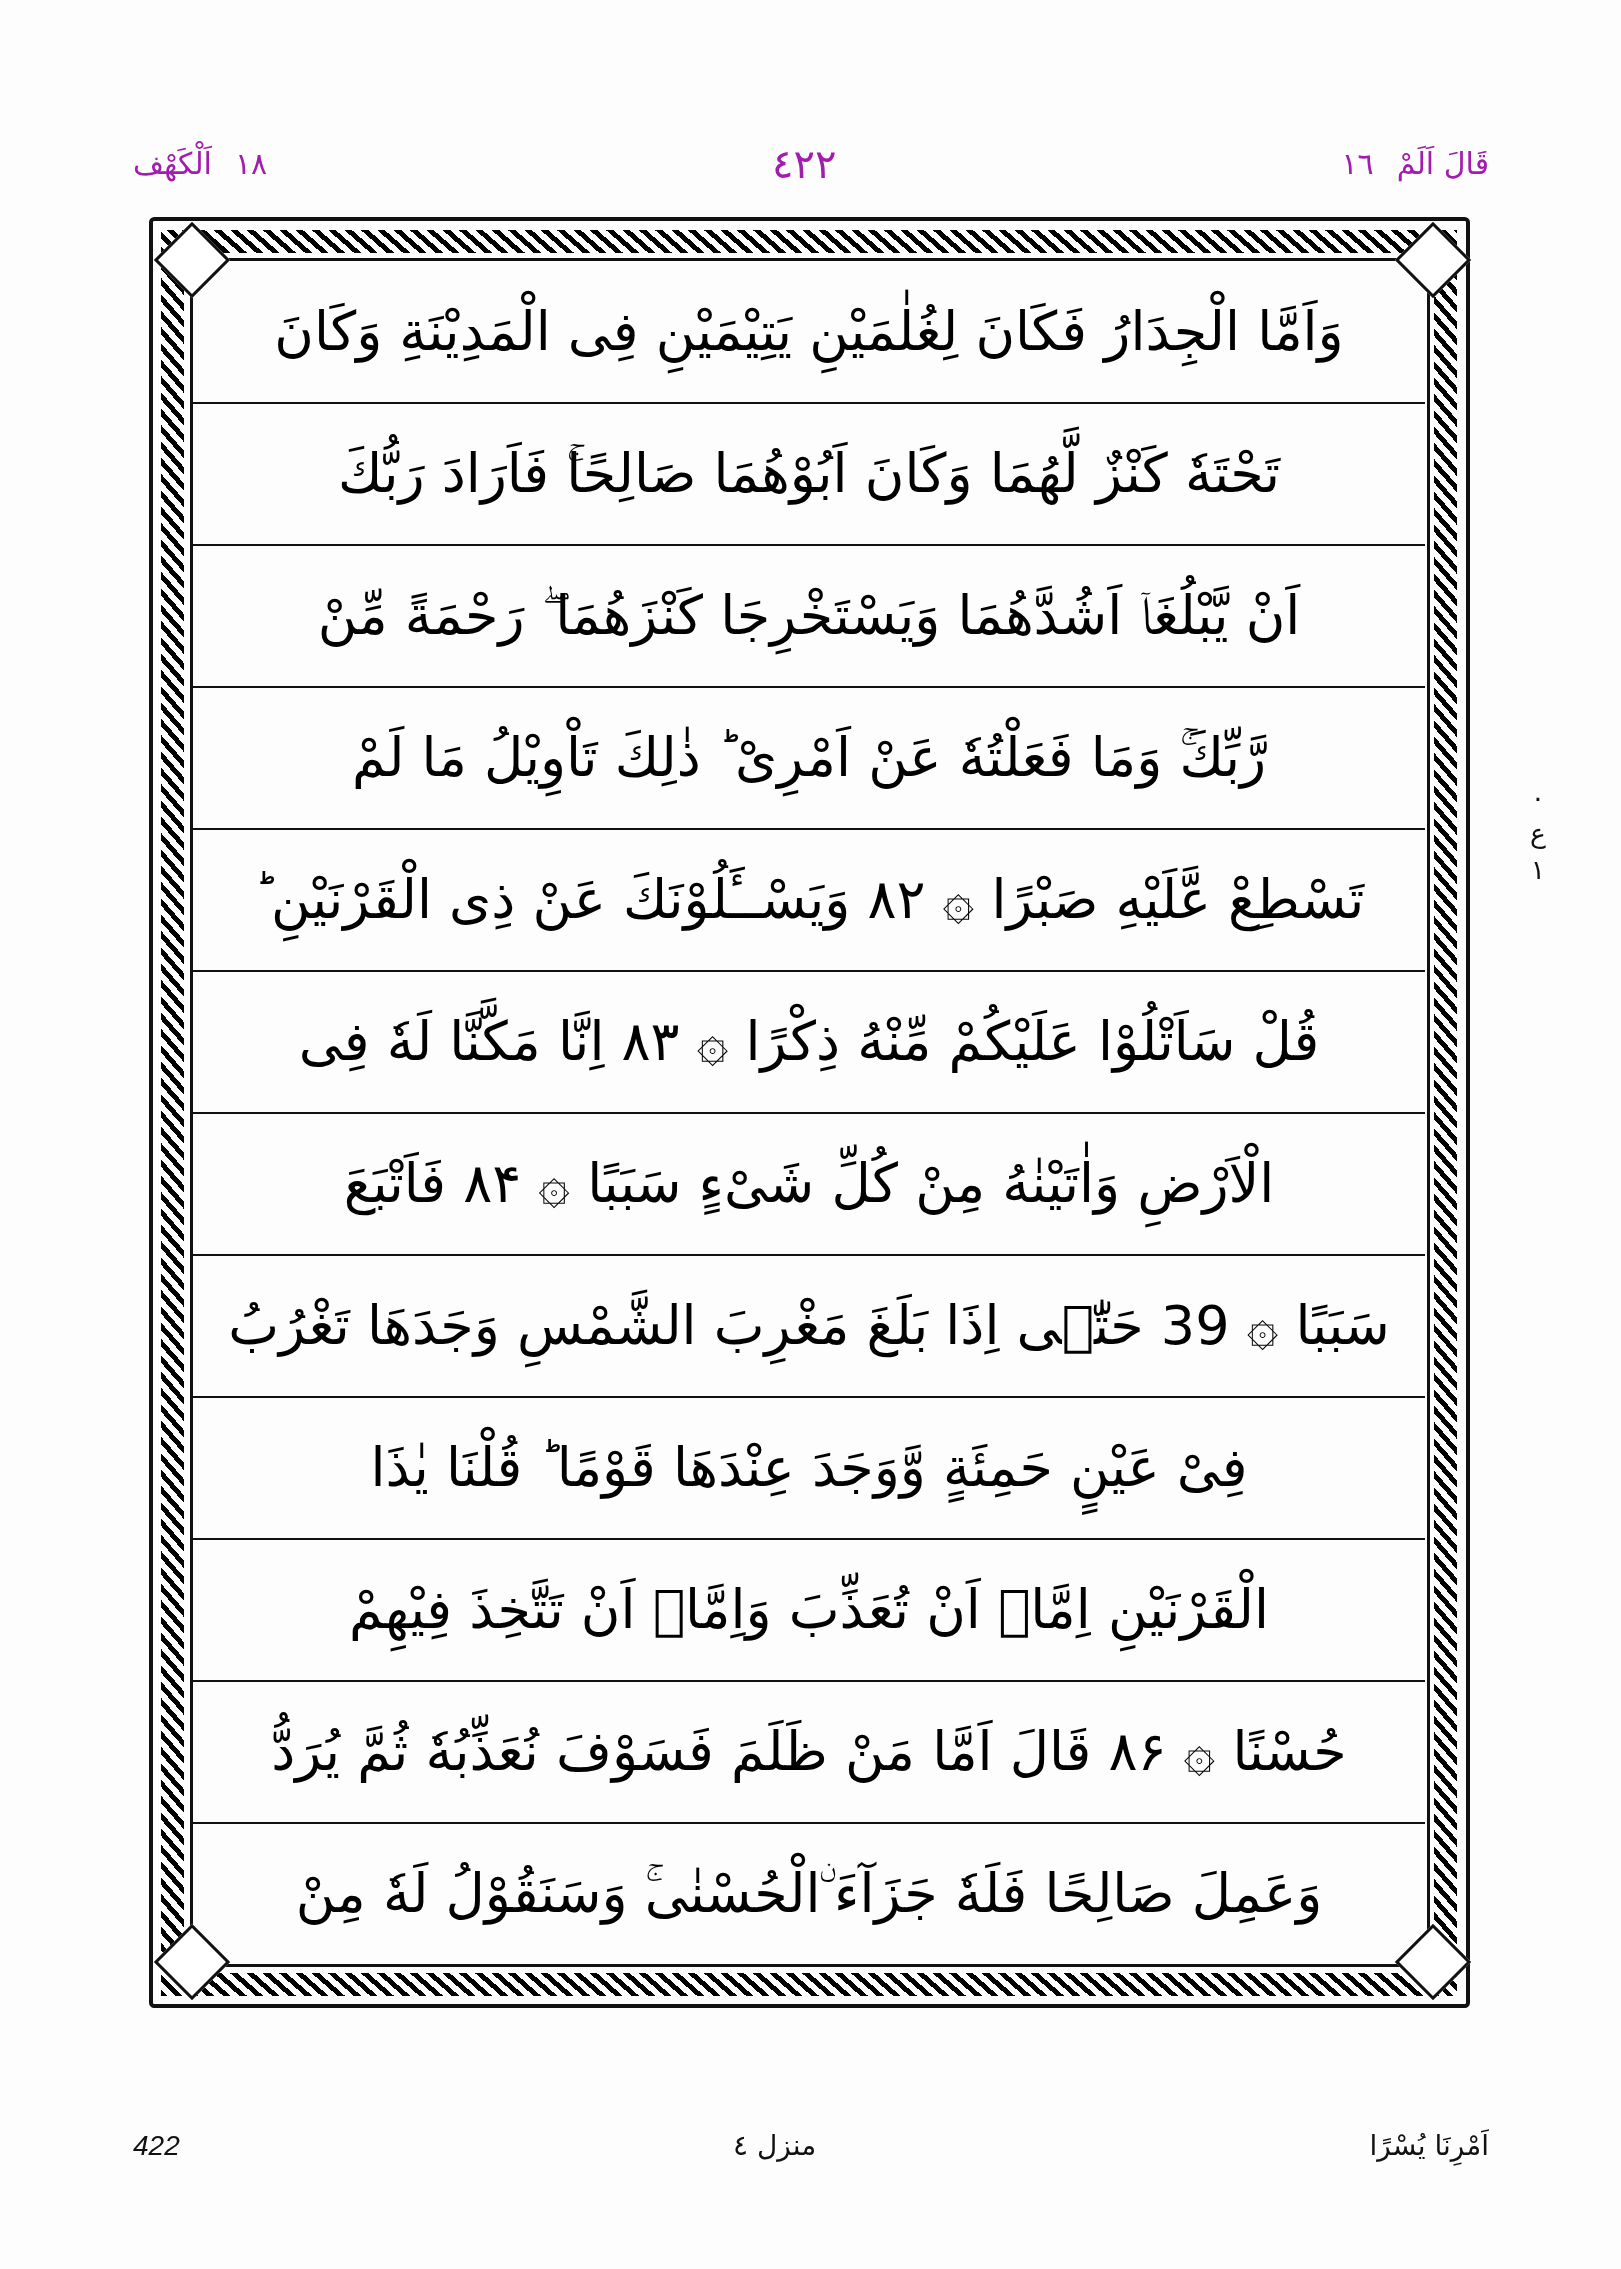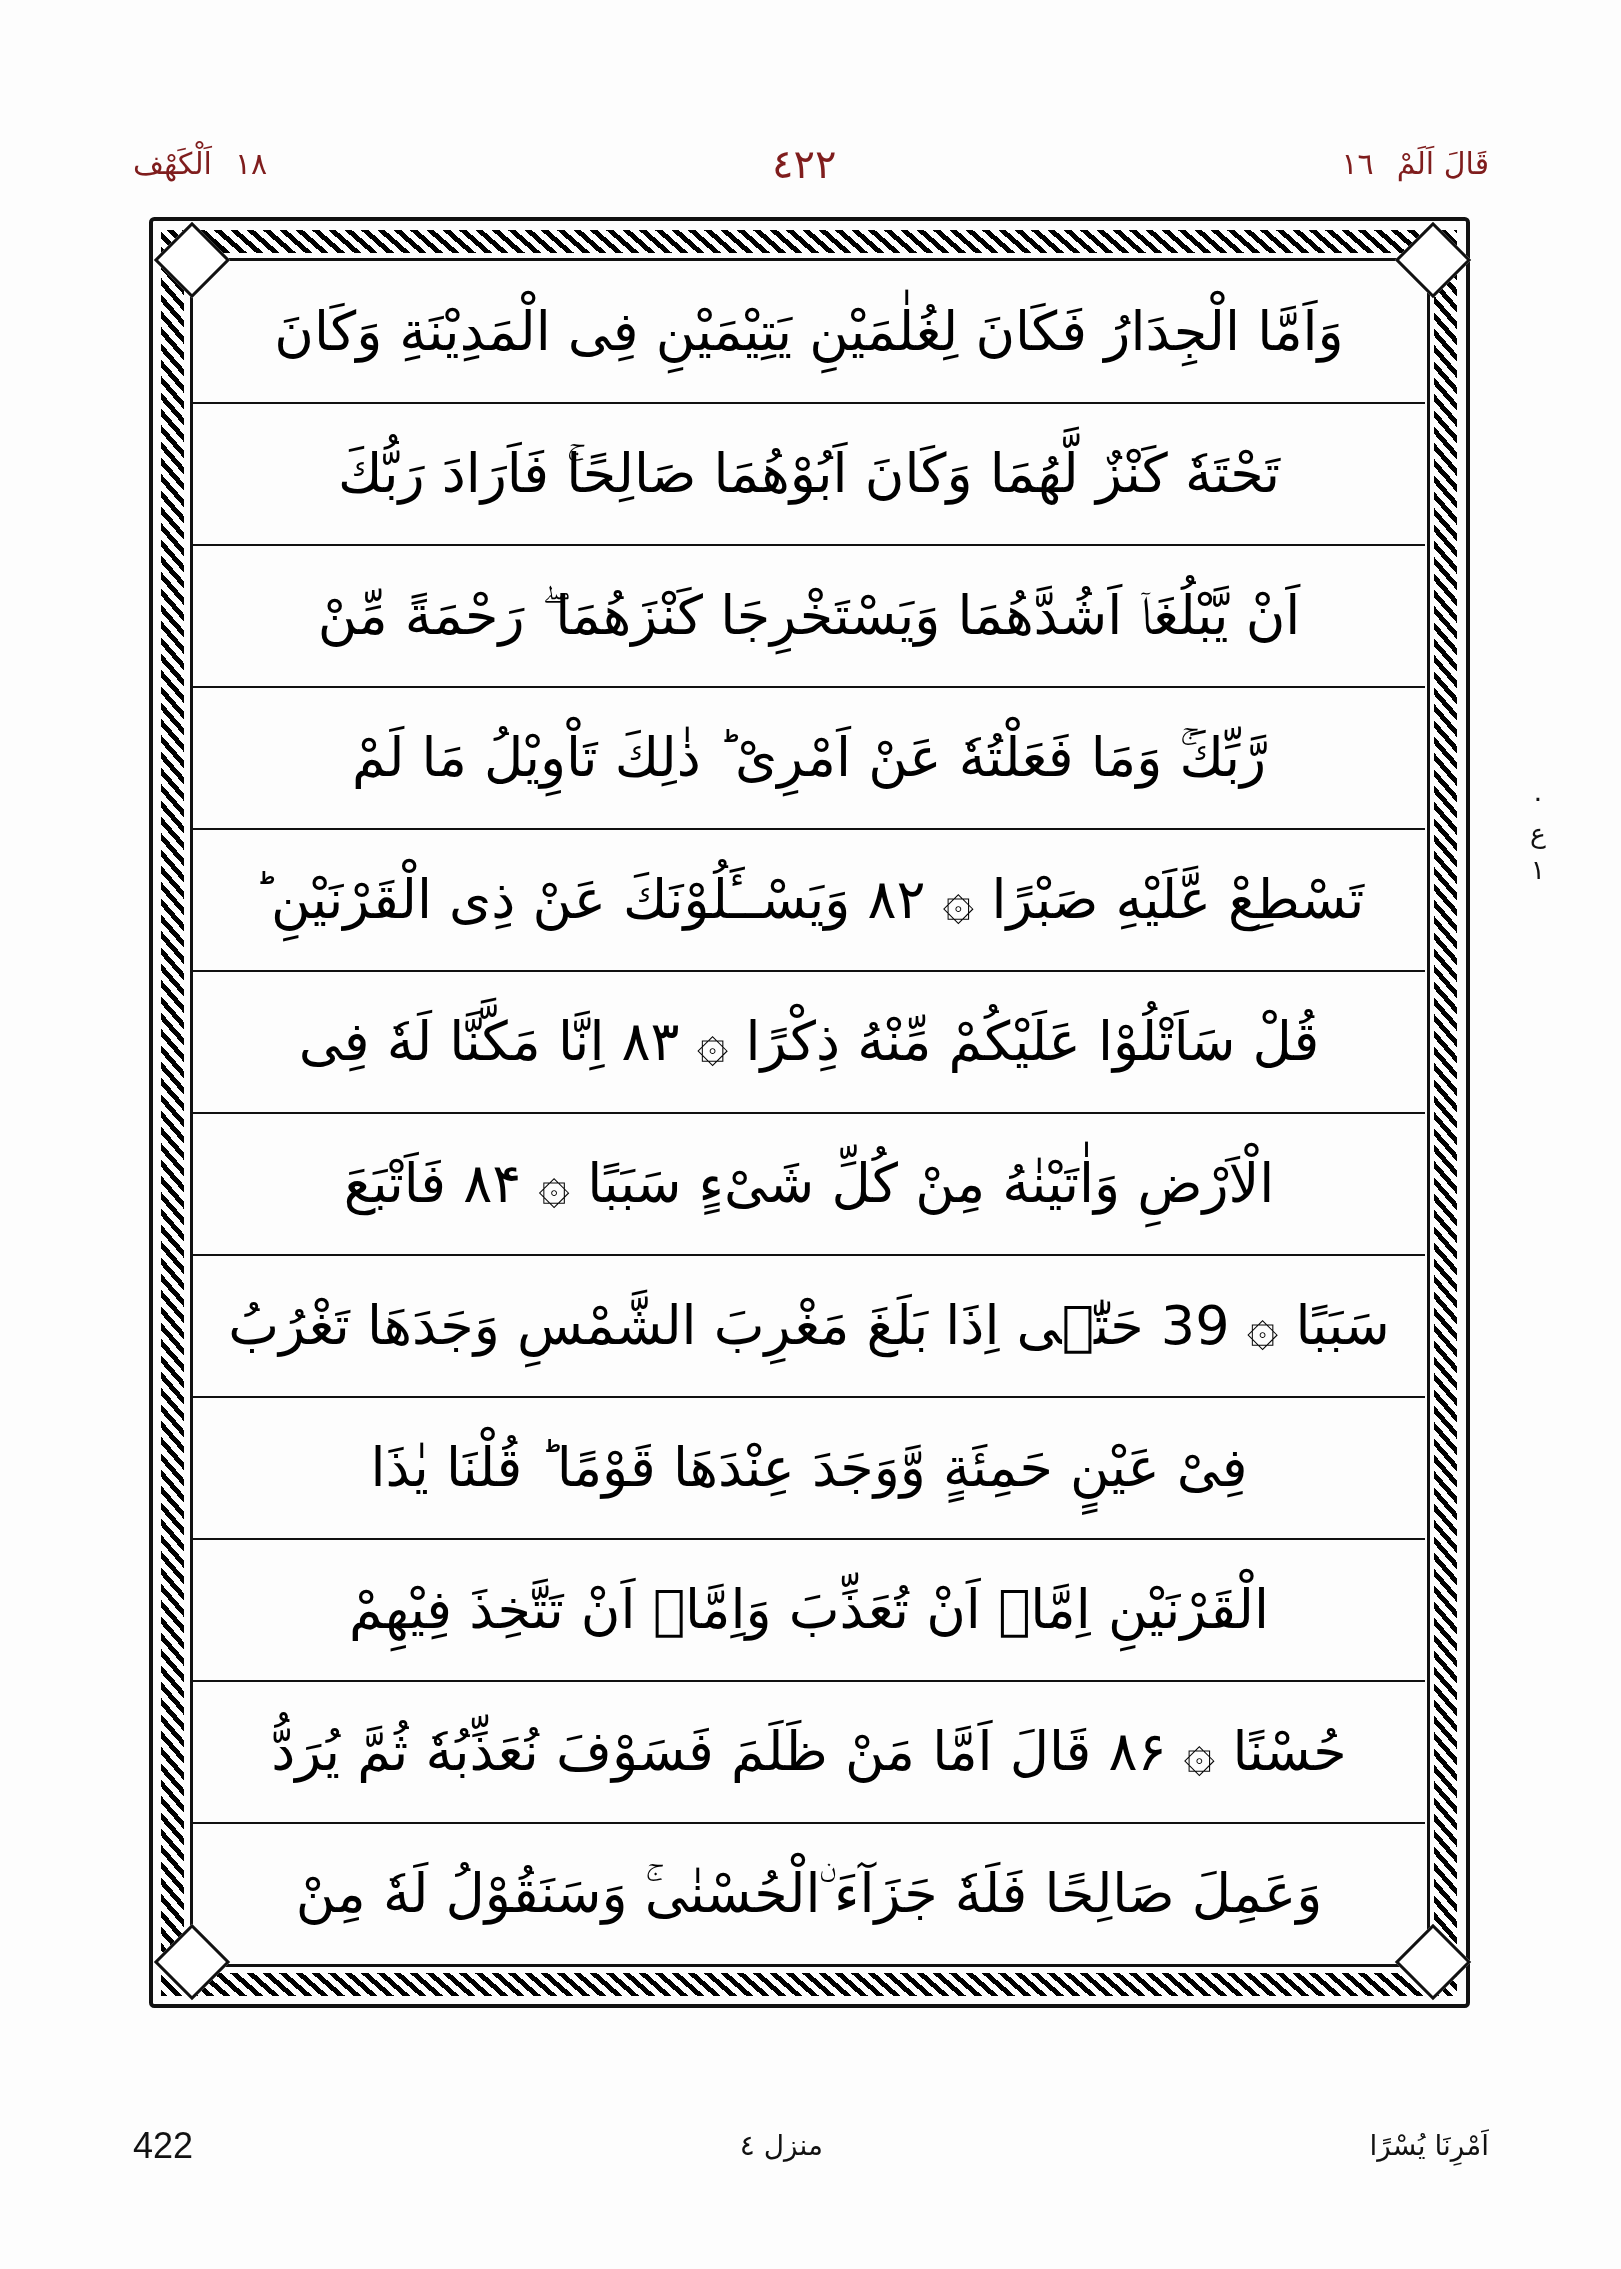--- a/index.html
+++ b/index.html
@@ -33,21 +33,21 @@
     display: flex;
     align-items: center;
     justify-content: space-between;
     direction: rtl;
   }
   .hdr-item {
     font-family: "DejaVu Sans", sans-serif;
     font-size: 30px;
     line-height: 1;
     white-space: nowrap;
-    color: #7f1d1d;
+    color: #a21caf;
   }
   .hdr-right { display: flex; gap: 23px; align-items: baseline; }
   .hdr-center { font-size: 40px; letter-spacing: 1.8px; }
   .hdr-left { display: flex; gap: 23px; align-items: baseline; }
 
   
   .frame-outer {
     position: absolute;
     left: 149px;
     top: 217px;
@@ -149,22 +149,23 @@
     justify-content: space-between;
     direction: rtl;
   }
   .ftr-item {
     font-size: 28px;
     white-space: nowrap;
     color: #111;
   }
   .ftr-page {
     font-family: "Liberation Sans", sans-serif;
-    font-size: 36px;
+    font-size: 28px;
     direction: ltr;
+    font-style: italic;
   }
 </style>
 </head>
 <body>
 
 <div class="page">
 
   <div class="header">
     <div class="hdr-right">
       <span class="hdr-item">قَالَ اَلَمْ</span>

